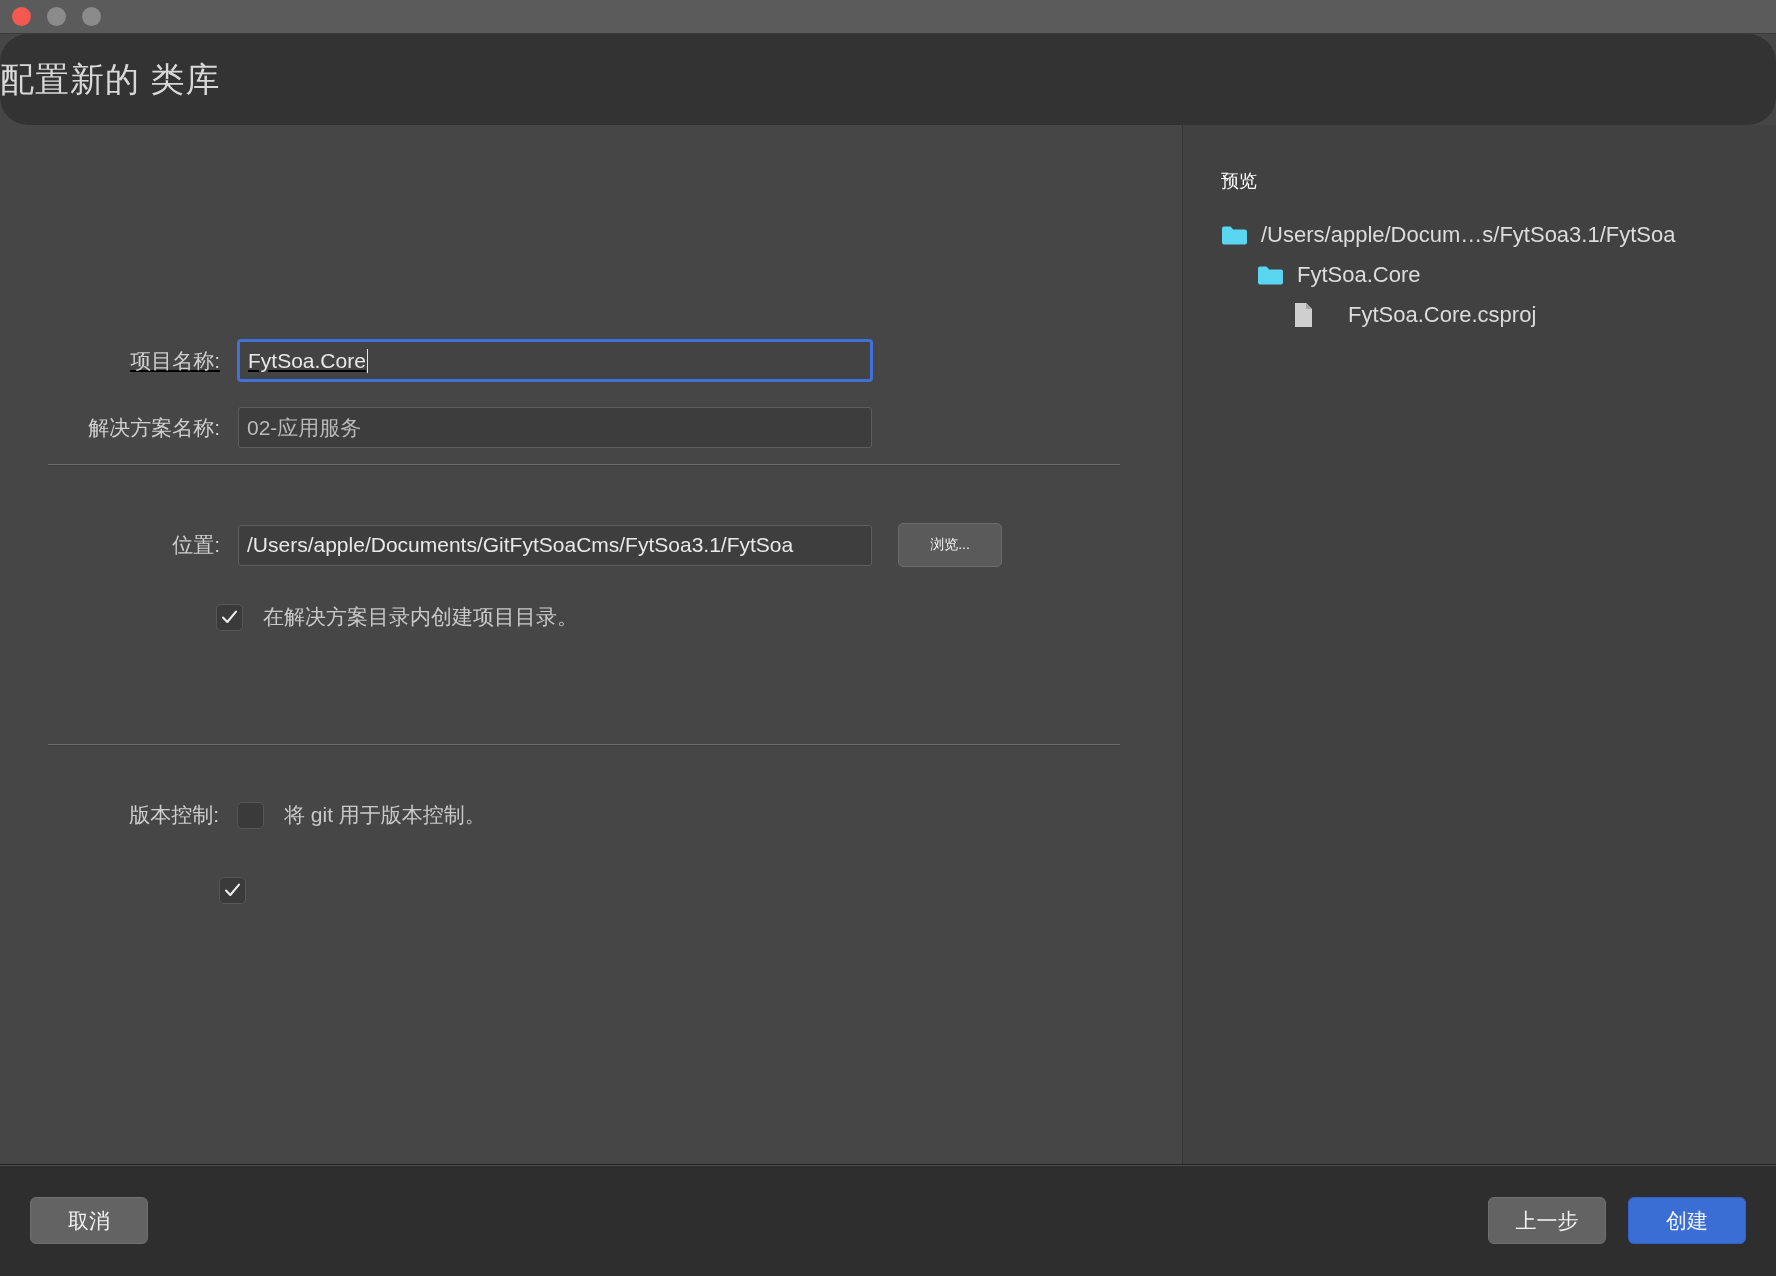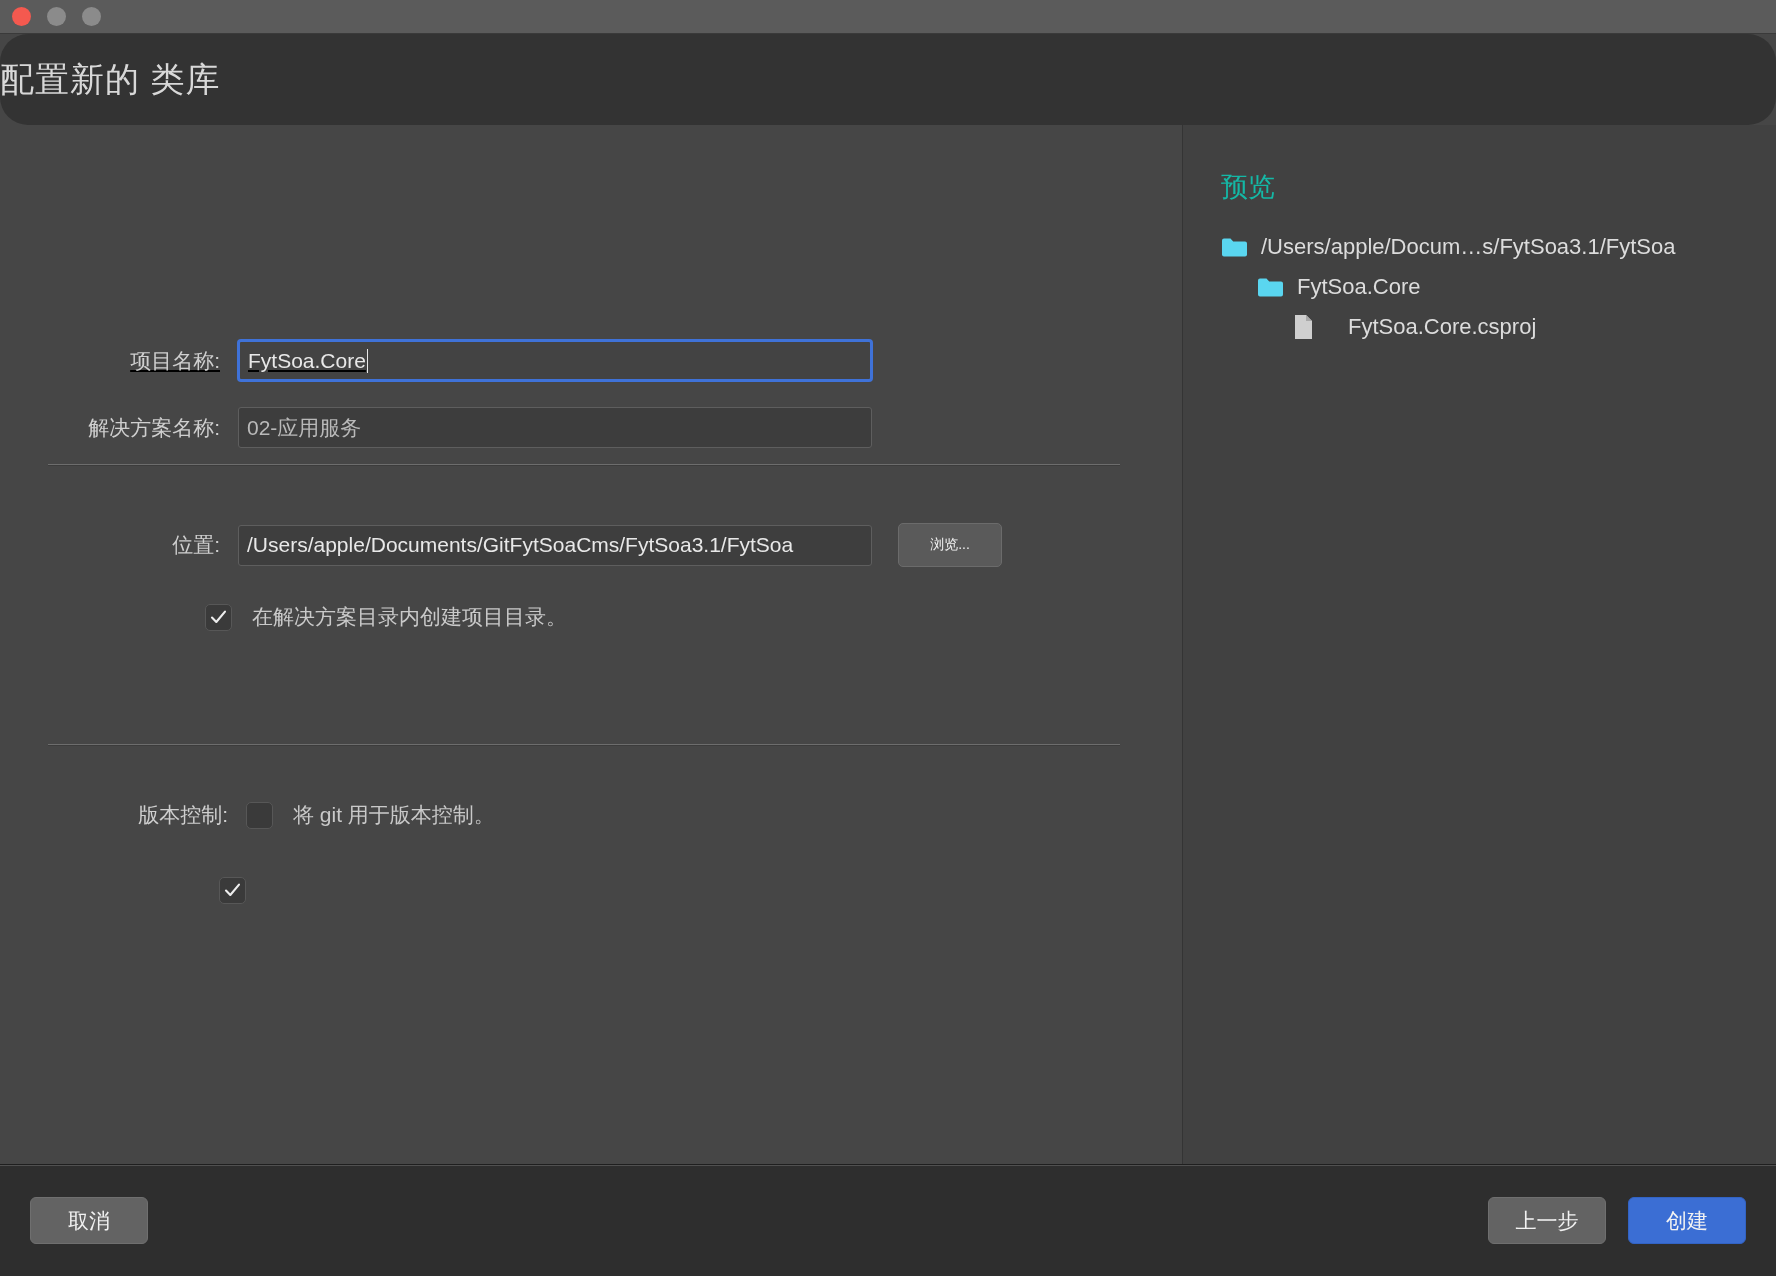--- a/index.html
+++ b/index.html
@@ -196,22 +196,22 @@
   .checkbox svg { display: block; }
   .check-text {
     margin-left: 20px;
     font-size: 21px;
     color: #c9c9c9;
     white-space: nowrap;
   }
 
   
   .preview-title {
-    font-size: 27px;
-    color: #14b8a6;
+    font-size: 18px;
+    color: #ffffff;
     margin-bottom: 22px;
   }
   .tree-node {
     display: flex;
     align-items: center;
     height: 40px;
     white-space: nowrap;
   }
   .tree-node .node-label {
     font-size: 22px;
@@ -295,32 +295,32 @@
       <div class="divider" style="top:339px;"></div>
 
       <div class="row" style="top:398px; left:48px;">
         <div class="field-label">位置:</div>
         <div class="text-input">
           <span>/Users/apple/Documents/GitFytSoaCms/FytSoa3.1/FytSoa</span>
         </div>
         <button class="browse-btn">浏览...</button>
       </div>
 
-      <div class="check-row" style="top:478px; left:205px;text-align:right;">
+      <div class="check-row" style="top:478px; left:216px;text-align:right;">
         <span class="checkbox">
           <svg width="19" height="19" viewBox="0 0 19 19">
             <path d="M3 9.6 L7.3 14 L16 3.6" fill="none" stroke="#ededed" stroke-width="2.1" stroke-linecap="round" stroke-linejoin="round"></path>
           </svg>
         </span>
         <span class="check-text">在解决方案目录内创建项目目录。</span>
       </div>
 
       <div class="divider" style="top:619px;"></div>
 
-      <div class="check-row" style="top:676px; left:56px;">
+      <div class="check-row" style="top:676px; left:47px;">
         <span class="vc-label">版本控制:</span>
         <span class="checkbox"></span>
         <span class="check-text">将 git 用于版本控制。</span>
       </div>
 
       <div class="check-row" style="top:752px; left:219px;">
         <span class="checkbox">
           <svg width="19" height="19" viewBox="0 0 19 19">
             <path d="M3 9.6 L7.3 14 L16 3.6" fill="none" stroke="#ededed" stroke-width="2.1" stroke-linecap="round" stroke-linejoin="round"></path>
           </svg>

